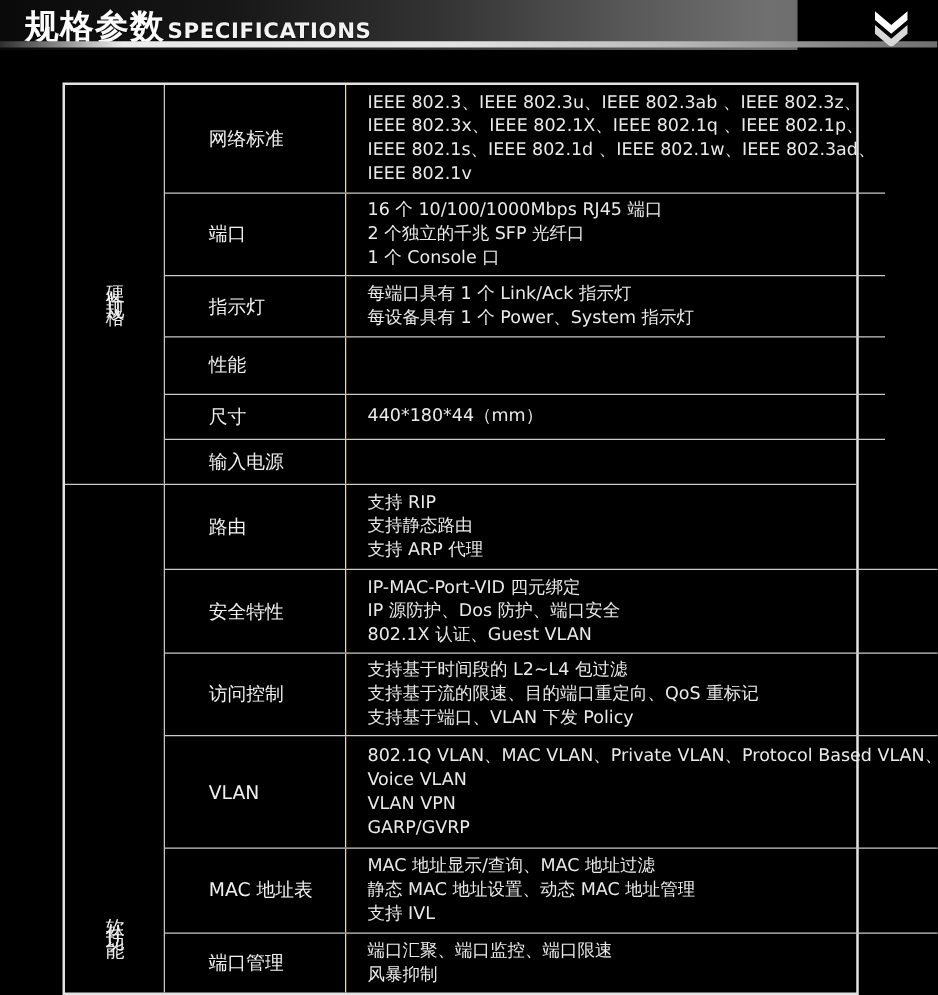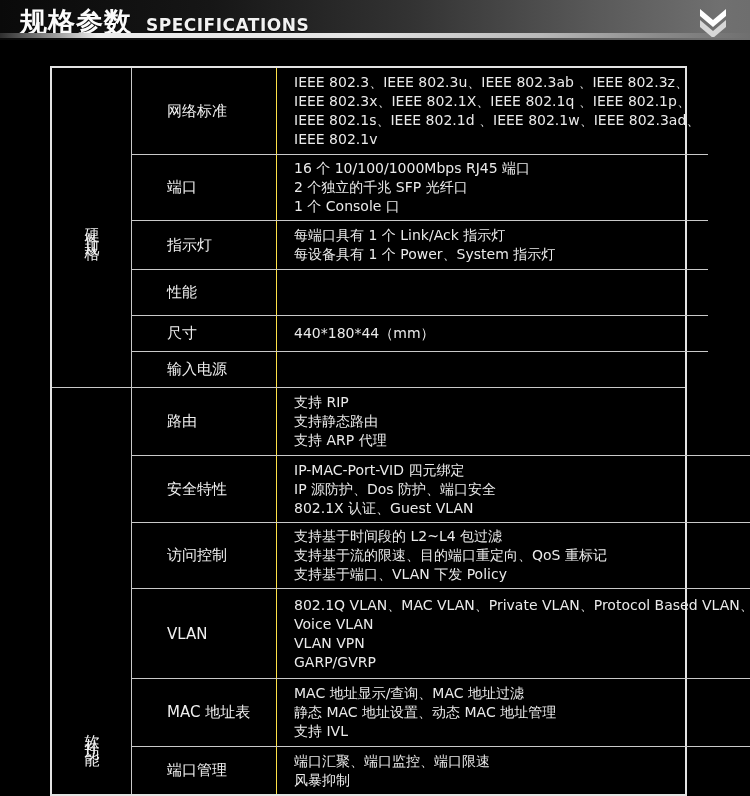--- a/index.html
+++ b/index.html
@@ -2,27 +2,27 @@
 <html><head>
 <meta charset="utf-8">
 <style>
   * { margin:0; padding:0; box-sizing:border-box; }
   html,body { width:750px; height:796px; background:#000; overflow:hidden;
               font-family:"DejaVu Sans", sans-serif; color:#ededed; }
   body { position:relative; }
 
   
   .header {
-    position:absolute; left:0; top:0; width:750px; height:40px;
+    position:absolute; left:0; top:0; width:638px; height:40px;
     background:linear-gradient(90deg,#0a0a0a 0%,#161616 28%,#333 55%,#5a5a5a 80%,#707070 96%,#6e6e6e 100%);
     display:flex; align-items:baseline; padding:7px 0 0 20px;
   }
   .title-zh { font-size:27px; font-weight:bold; color:#fbfbfb; letter-spacing:1px;
               text-shadow:0 1px 1px #000; line-height:30px; }
-  .title-en { font-size:17px; font-weight:600; color:#f2f2f2; margin-left:14px;
+  .title-en { font-size:17px; font-weight:600; color:#f2f2f2; margin-left:2px;
               letter-spacing:.5px; text-shadow:0 1px 1px #000; }
   .header-shine {
     position:absolute; left:0; top:33px; width:750px; height:5px;
     background:linear-gradient(90deg,#2e2e2e 0%,#ececec 13%,#e4e4e4 48%,#b9b9b9 72%,#8a8a8a 88%,#6f6f6f 100%);
   }
   .chevrons { position:absolute; right:22px; top:7px; width:30px; height:30px; cursor:pointer; }
 
   
   .spec-table {
     position:absolute; left:50px; top:66px; width:637px;

